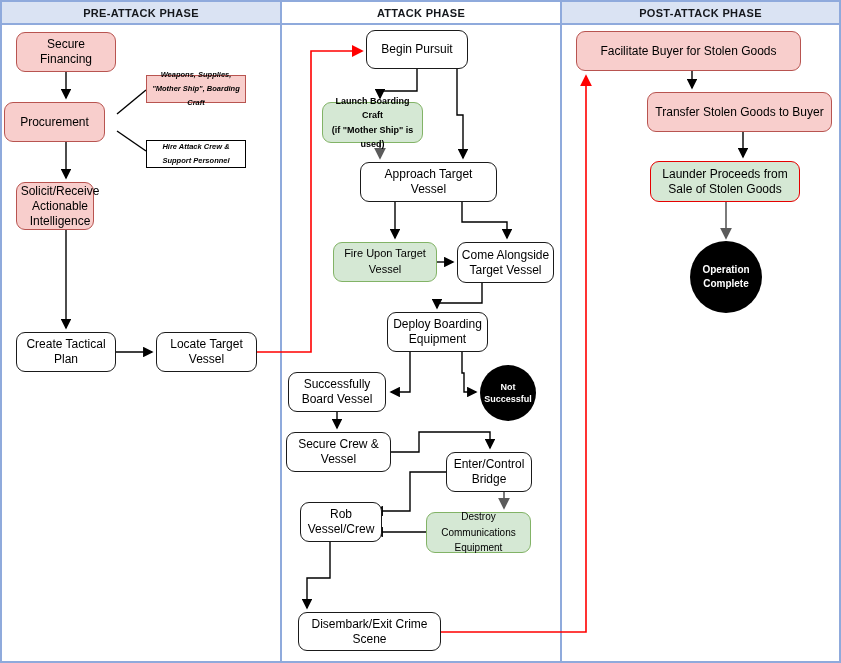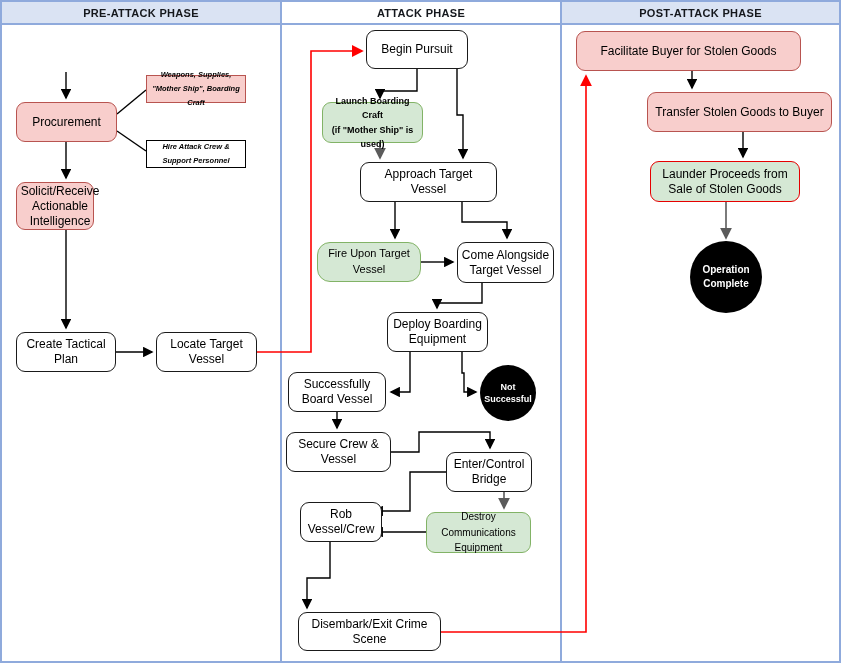--- a/index.html
+++ b/index.html
@@ -106,37 +106,39 @@
       <path d="M380,143 V158" marker-end="url(#m-gray)"></path>
       <path d="M504,492 V508" marker-end="url(#m-gray)"></path>
       <path d="M726,202 V238" marker-end="url(#m-gray)"></path>
     </g>
     <g fill="none" stroke="var(--connector-red)" stroke-width="1.6">
       <path d="M257,352 H311 V51 H362" marker-end="url(#m-red)"></path>
       <path d="M441,632 H586 V76" marker-end="url(#m-red)"></path>
     </g>
   </svg>
 
-  <div class="node pink" style="left:16px;top:102px;width:101px;height:40px;">Procurement</div>
+  <div class="node pink" style="left:16px;top:32px;width:100px;height:40px;">Secure
+Financing</div>
+  <div class="node pink" style="left:4px;top:102px;width:101px;height:40px;">Procurement</div>
   <div class="note pink" style="left:146px;top:75px;width:100px;height:28px;">Weapons, Supplies, "Mother Ship", Boarding Craft</div>
   <div class="note" style="left:146px;top:140px;width:100px;height:28px;">Hire Attack Crew &amp; Support Personnel</div>
   <div class="node pink" style="left:16px;top:182px;width:78px;height:48px;padding-left:12px;">Solicit/Receive
 Actionable
 Intelligence</div>
   <div class="node" style="left:16px;top:332px;width:100px;height:40px;">Create Tactical
 Plan</div>
   <div class="node" style="left:156px;top:332px;width:101px;height:40px;">Locate Target
 Vessel</div>
 
   <div class="node green sm" style="left:322px;top:102px;width:101px;height:41px;">Launch Boarding Craft
 (if "Mother Ship" is used)</div>
   <div class="node" style="left:366px;top:30px;width:102px;height:39px;">Begin Pursuit</div>
   <div class="node" style="left:360px;top:162px;width:137px;height:40px;">Approach Target
 Vessel</div>
-  <div class="node green f11" style="left:317px;top:242px;width:104px;height:40px;border-radius:13px;">Fire Upon Target
+  <div class="node green f11" style="left:333px;top:242px;width:104px;height:40px;">Fire Upon Target
 Vessel</div>
   <div class="node" style="left:457px;top:242px;width:97px;height:41px;">Come Alongside
 Target Vessel</div>
   <div class="node" style="left:387px;top:312px;width:101px;height:40px;">Deploy Boarding
 Equipment</div>
   <div class="node" style="left:288px;top:372px;width:98px;height:40px;">Successfully
 Board Vessel</div>
   <div class="circle" style="left:480px;top:365px;width:56px;height:56px;font-size:9px;line-height:1.35;">Not
 Successful</div>
   <div class="node" style="left:286px;top:432px;width:105px;height:40px;">Secure Crew &amp;

